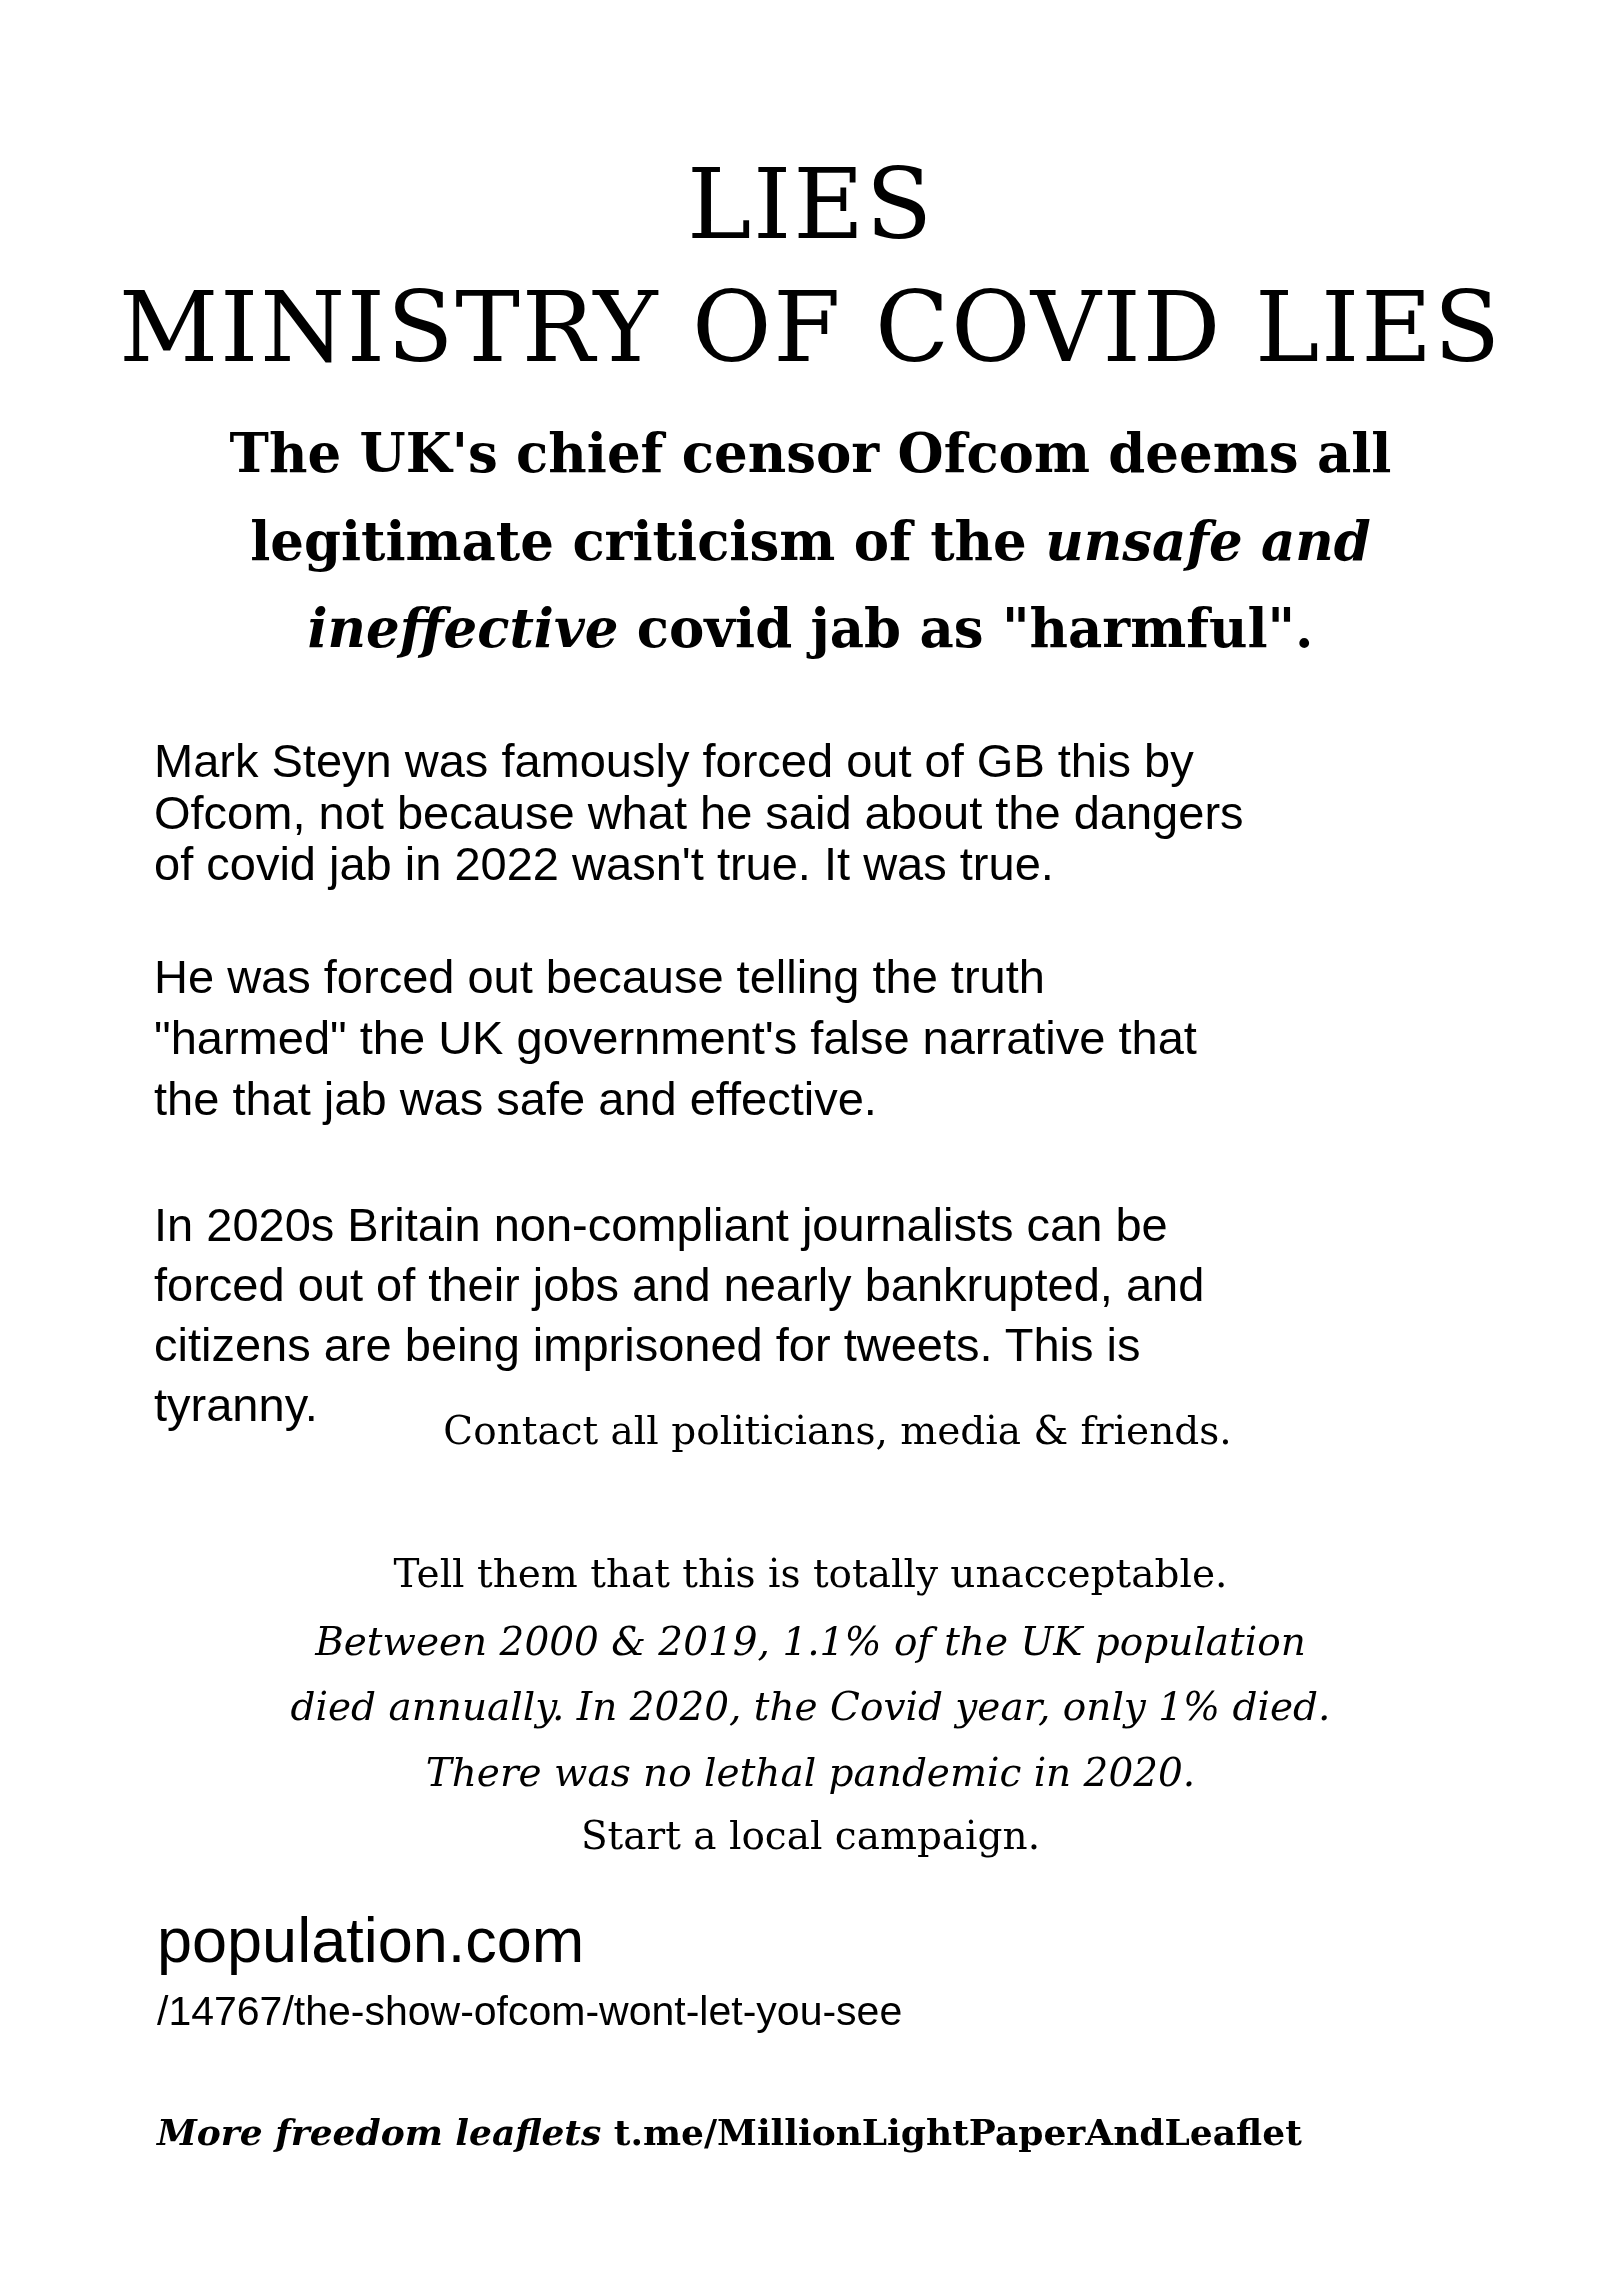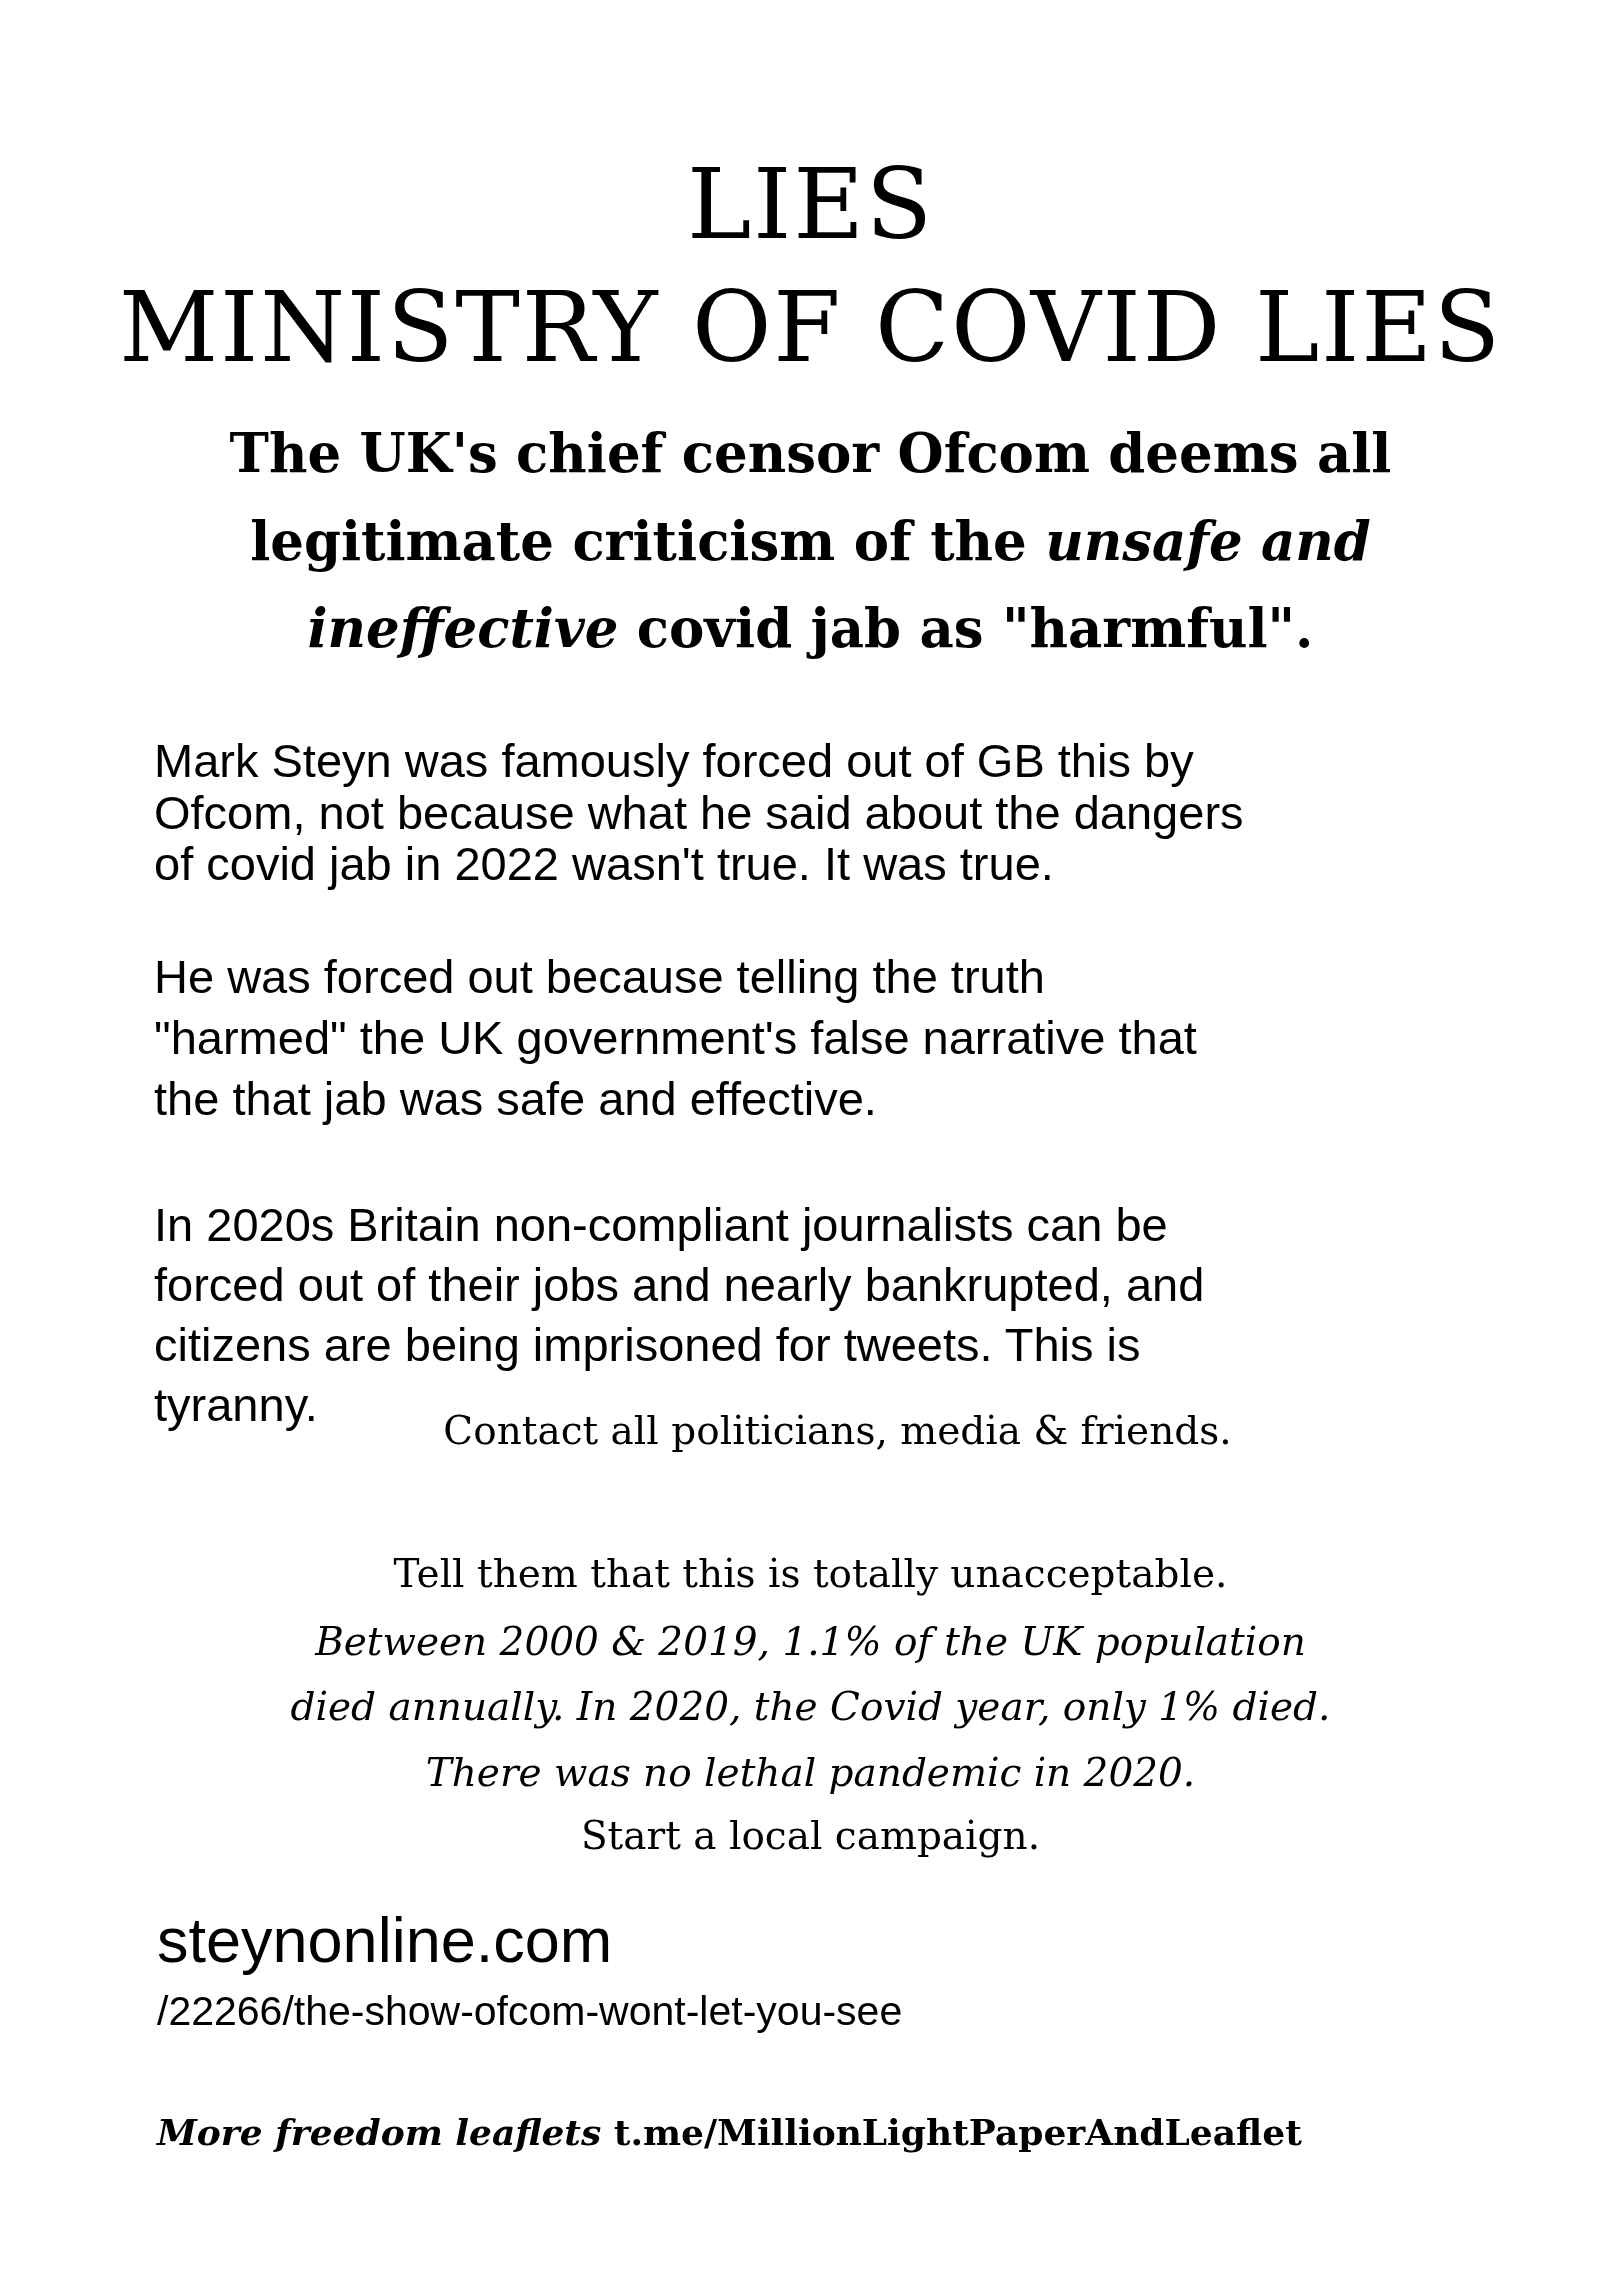--- a/index.html
+++ b/index.html
@@ -51,19 +51,19 @@
 
   <div>
     <div class="line center call" style="top:1408px;padding-left:27px;">Contact all politicians, media &amp; friends.</div>
     <div class="line center call" style="top:1551px;">Tell them that this is totally unacceptable.</div>
     <div class="line center call it" style="top:1619px;">Between 2000 &amp; 2019, 1.1% of the UK population</div>
     <div class="line center call it" style="top:1684px;">died annually. In 2020, the Covid year, only 1% died.</div>
     <div class="line center call it" style="top:1750px;">There was no lethal pandemic in 2020.</div>
     <div class="line center call" style="top:1813px;">Start a local campaign.</div>
   </div>
 
-  <div class="line url-main" style="top:1904px;">steynonline.com</div>
-  <div class="line url-path" style="top:1988px;">/22266/the-show-ofcom-wont-let-you-see</div>
+  <div class="line url-main" style="top:1904px;">population.com</div>
+  <div class="line url-path" style="top:1988px;">/14767/the-show-ofcom-wont-let-you-see</div>
 
   <div class="line footer" style="top:2105px;"><i>More freedom leaflets</i> <span>t.me/MillionLightPaperAndLeaflet</span></div>
 
 </div>
 
 
 </body></html>

